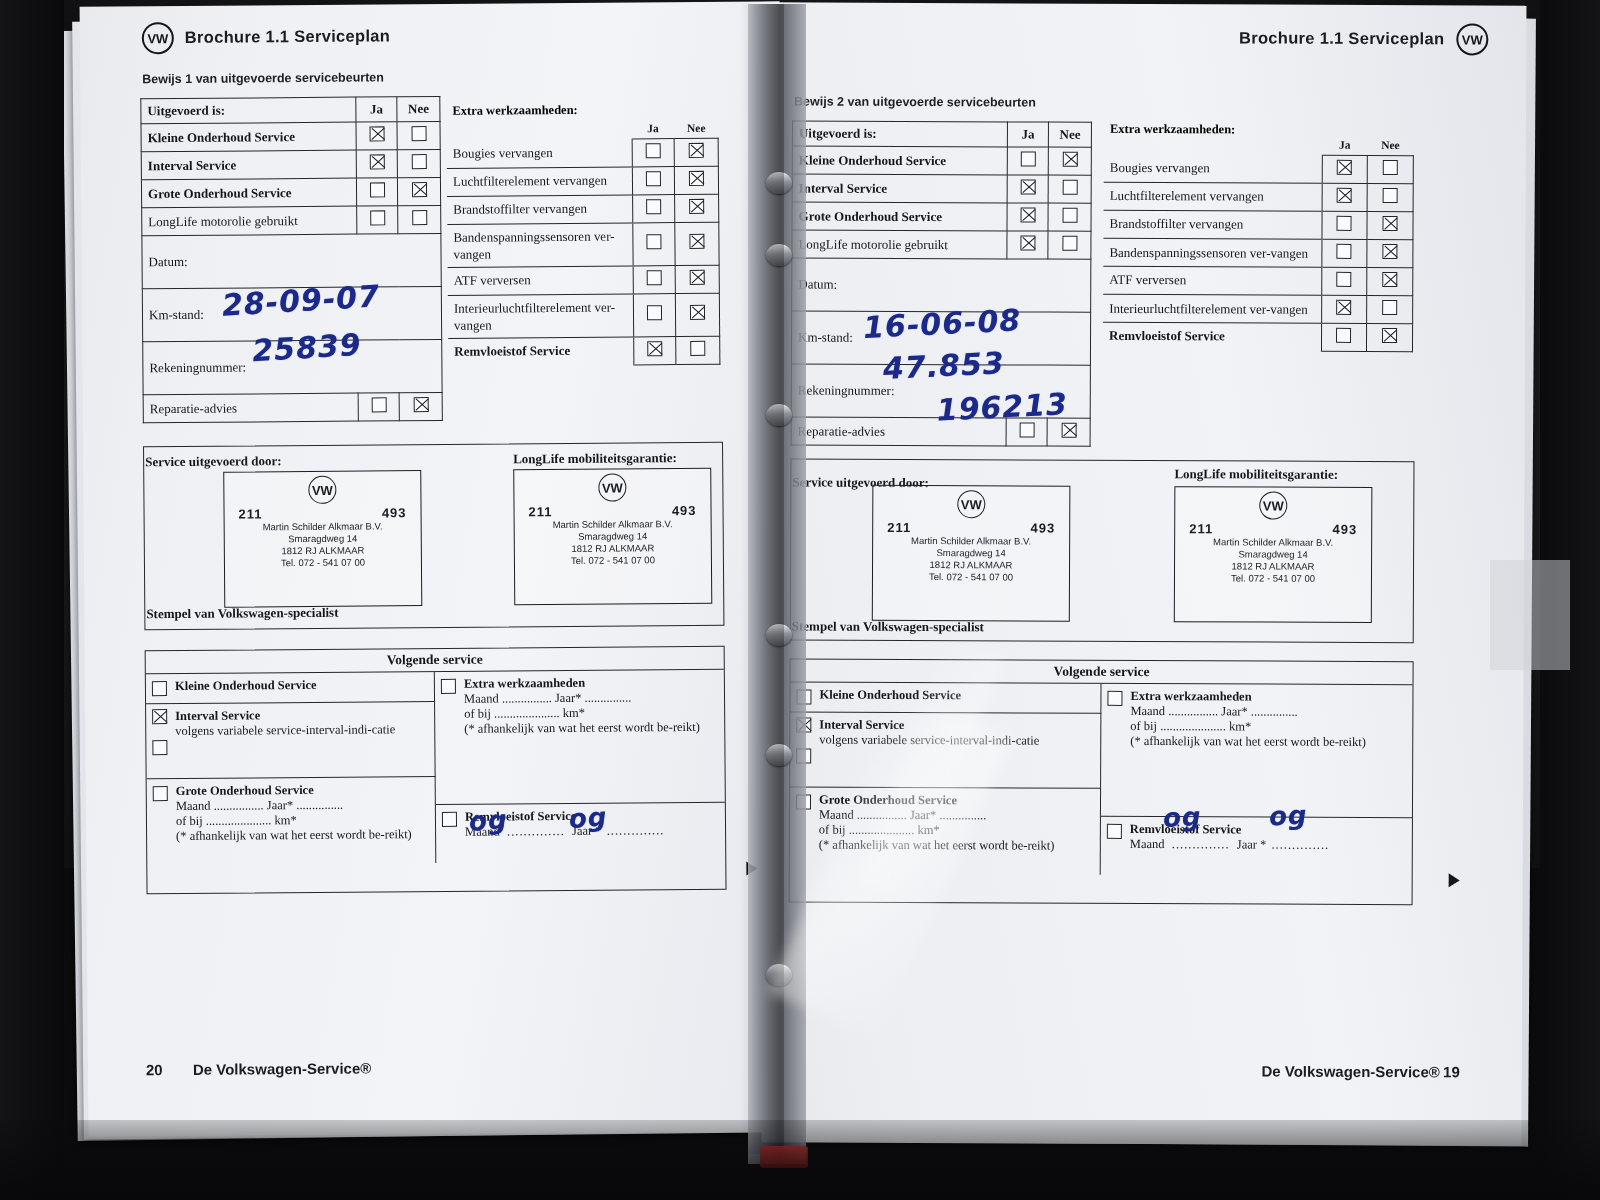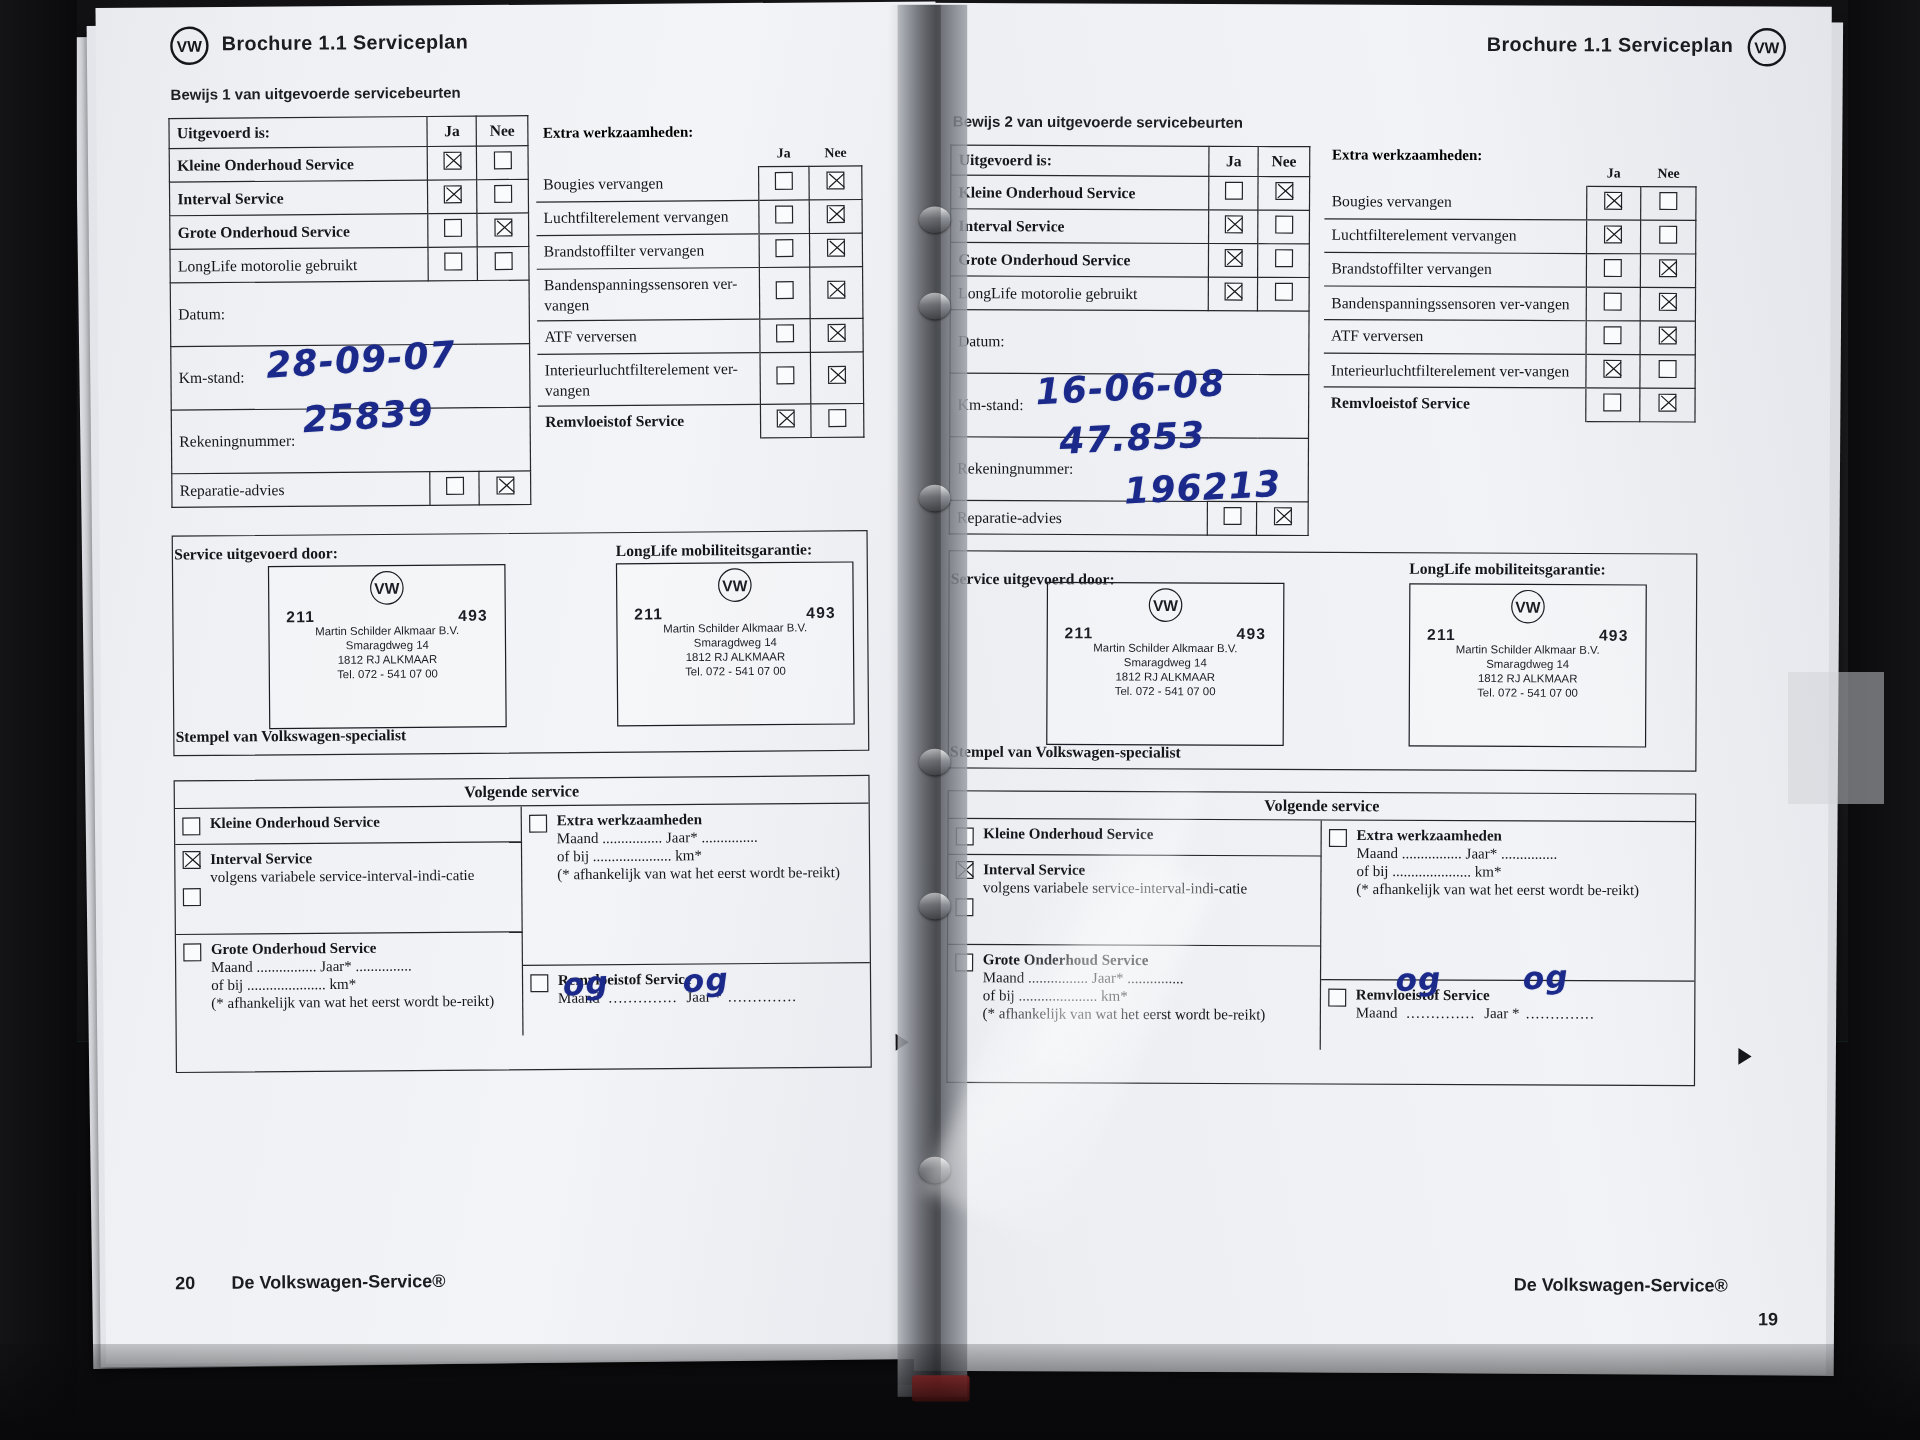--- a/index.html
+++ b/index.html
@@ -449,21 +449,21 @@
               </div>
             </div>
           </div>
         </div>
         <div class="hw sm" style="left:400px;top:798px;">og</div>
         <div class="hw sm" style="left:506px;top:796px;">og</div>
 
         <div class="arrow" style="left:686px;top:868px;"></div>
 
         <div class="footer" style="right:82px;top:1058px;white-space:nowrap;">De Volkswagen-Service®</div>
-        <div class="pgnum" style="right:40px;top:1058px;margin-top:28px;">19</div>
+        <div class="pgnum" style="right:62px;top:1058px;">19</div>
       </div>
     </div>
 
     <div id="spine"></div>
     <div class="ring" style="top:168px;"></div>
     <div class="ring" style="top:240px;"></div>
     <div class="ring" style="top:400px;"></div>
     <div class="ring" style="top:620px;"></div>
     <div class="ring" style="top:740px;"></div>
     <div class="ring" style="top:960px;"></div>

